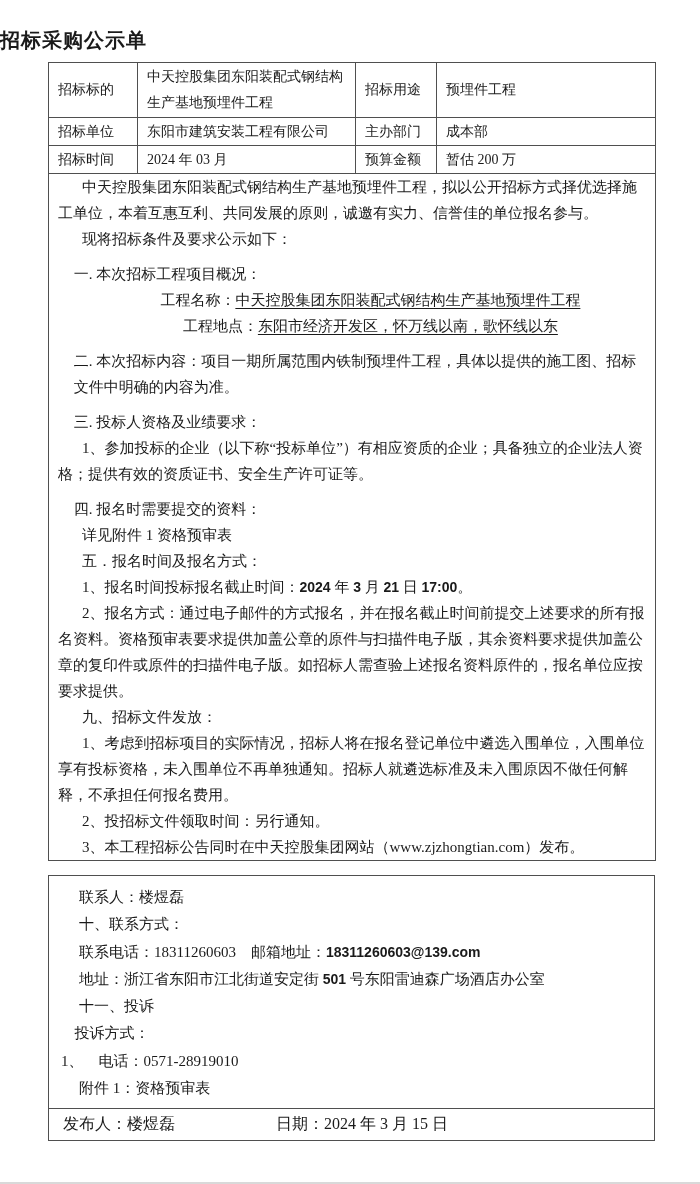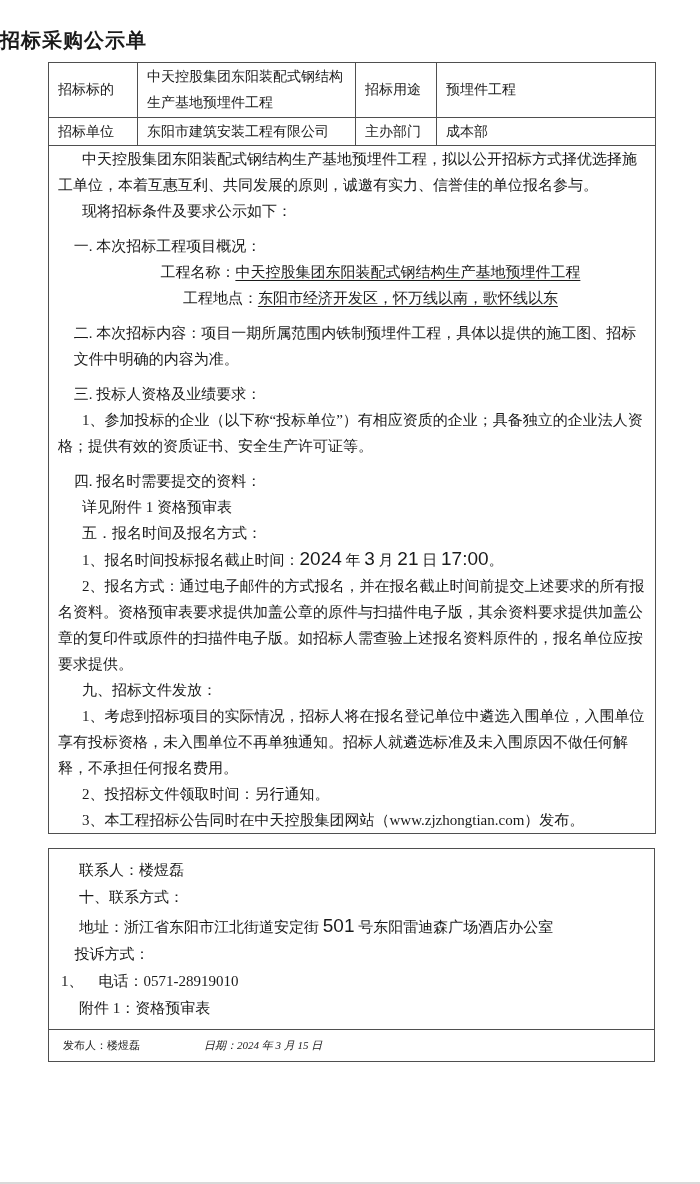--- a/index.html
+++ b/index.html
@@ -43,28 +43,28 @@
     padding:8px 6px 6px 6px;font-size:15px;line-height:27.3px;
   }
   .para{margin:0;}
   .p{text-indent:1.6em;}
   .h{padding-left:1.05em;margin-top:9px;}
   .nm{text-indent:2.45em;text-align:center;}
   .cm{text-indent:2.6em;}
   .ps{text-indent:1.3em;}
   .ph{text-indent:0.4em;}
   .u{text-decoration:underline;text-underline-offset:3px;}
-  .sans{font-family:"Liberation Sans","DejaVu Sans",sans-serif;font-size:19px;font-weight:400;}
+  .sans{font-family:"Liberation Sans","DejaVu Sans",sans-serif;font-size:14px;font-weight:700;}
   .footer-row{
     border-top:1px solid var(--border);
     display:flex;align-items:center;
     padding:2px 10px 3px 14px;
-    font-size:11px;line-height:26px;
+    font-size:16px;line-height:26px;
   }
-  .footer-row .date{margin-left:64px;font-style:italic;}
+  .footer-row .date{margin-left:101px;}
   .page-edge{
     position:absolute;left:0;bottom:0;width:100%;height:2px;background:#d9d9d9;
   }
 </style>
 </head>
 <body>
 
 <div class="page">
 
   <div class="title">招标采购公示单</div>
@@ -85,20 +85,26 @@
             <td>中天控股集团东阳装配式钢结构生产基地预埋件工程</td>
             <td>招标用途</td>
             <td>预埋件工程</td>
           </tr>
           <tr class="r2">
             <td>招标单位</td>
             <td>东阳市建筑安装工程有限公司</td>
             <td>主办部门</td>
             <td>成本部</td>
           </tr>
+          <tr class="r3">
+            <td>招标时间</td>
+            <td>2024 年 03 月</td>
+            <td>预算金额</td>
+            <td>暂估 200 万</td>
+          </tr>
           <tr class="rlast">
           <td class="bodycell" colspan="4" id="announcement-cell">
               <div class="para p"><span>中天控股集团东阳装配式钢结构生产基地预埋件工程，拟以公开招标方式择优选择施工单位，本着互惠互利、共同发展的原则，诚邀有实力、信誉佳的单位报名参与。</span></div>
               <div class="para p"><span>现将招标条件及要求公示如下：</span></div>
               <div class="para h"><span>一. 本次招标工程项目概况：</span></div>
               <div class="para nm"><span>工程名称：</span><span class="u">中天控股集团东阳装配式钢结构生产基地预埋件工程</span></div>
               <div class="para nm"><span>工程地点：</span><span class="u">东阳市经济开发区，怀万线以南，歌怀线以东  </span></div>
               <div class="para h"><span>二. 本次招标内容：项目一期所属范围内铁制预埋件工程，具体以提供的施工图、招标文件中明确的内容为准。</span></div>
               <div class="para h"><span>三. 投标人资格及业绩要求：</span></div>
               <div class="para p"><span>1、参加投标的企业（以下称“投标单位”）有相应资质的企业；具备独立的企业法人资格；提供有效的资质证书、安全生产许可证等。</span></div>
@@ -113,21 +119,23 @@
               <div class="para p"><span>3、本工程招标公告同时在中天控股集团网站（www.zjzhongtian.com）发布。</span></div>
             </td>
         </tr>
       </tbody>
     </table>
 
     <div class="box2">
       <div class="box2-content" id="contact-content">
           <div class="para p"><span>联系人：楼煜磊</span></div>
           <div class="para p"><span>十、联系方式：</span></div>
+          <div class="para p"><span>联系电话：18311260603　邮箱地址：</span><span class="sans">18311260603@139.com</span></div>
           <div class="para p"><span>地址：浙江省东阳市江北街道安定街 </span><span class="sans">501</span><span> 号东阳雷迪森广场酒店办公室</span></div>
+          <div class="para p"><span>十一、投诉</span></div>
           <div class="para ps"><span>投诉方式：</span></div>
           <div class="para ph"><span>1、　电话：0571-28919010</span></div>
           <div class="para p"><span>附件 1：资格预审表</span></div>
         </div>
       <div class="footer-row">
         <span>发布人：楼煜磊</span>
         <span class="date">日期：2024 年 3 月 15 日</span>
       </div>
     </div>
 

